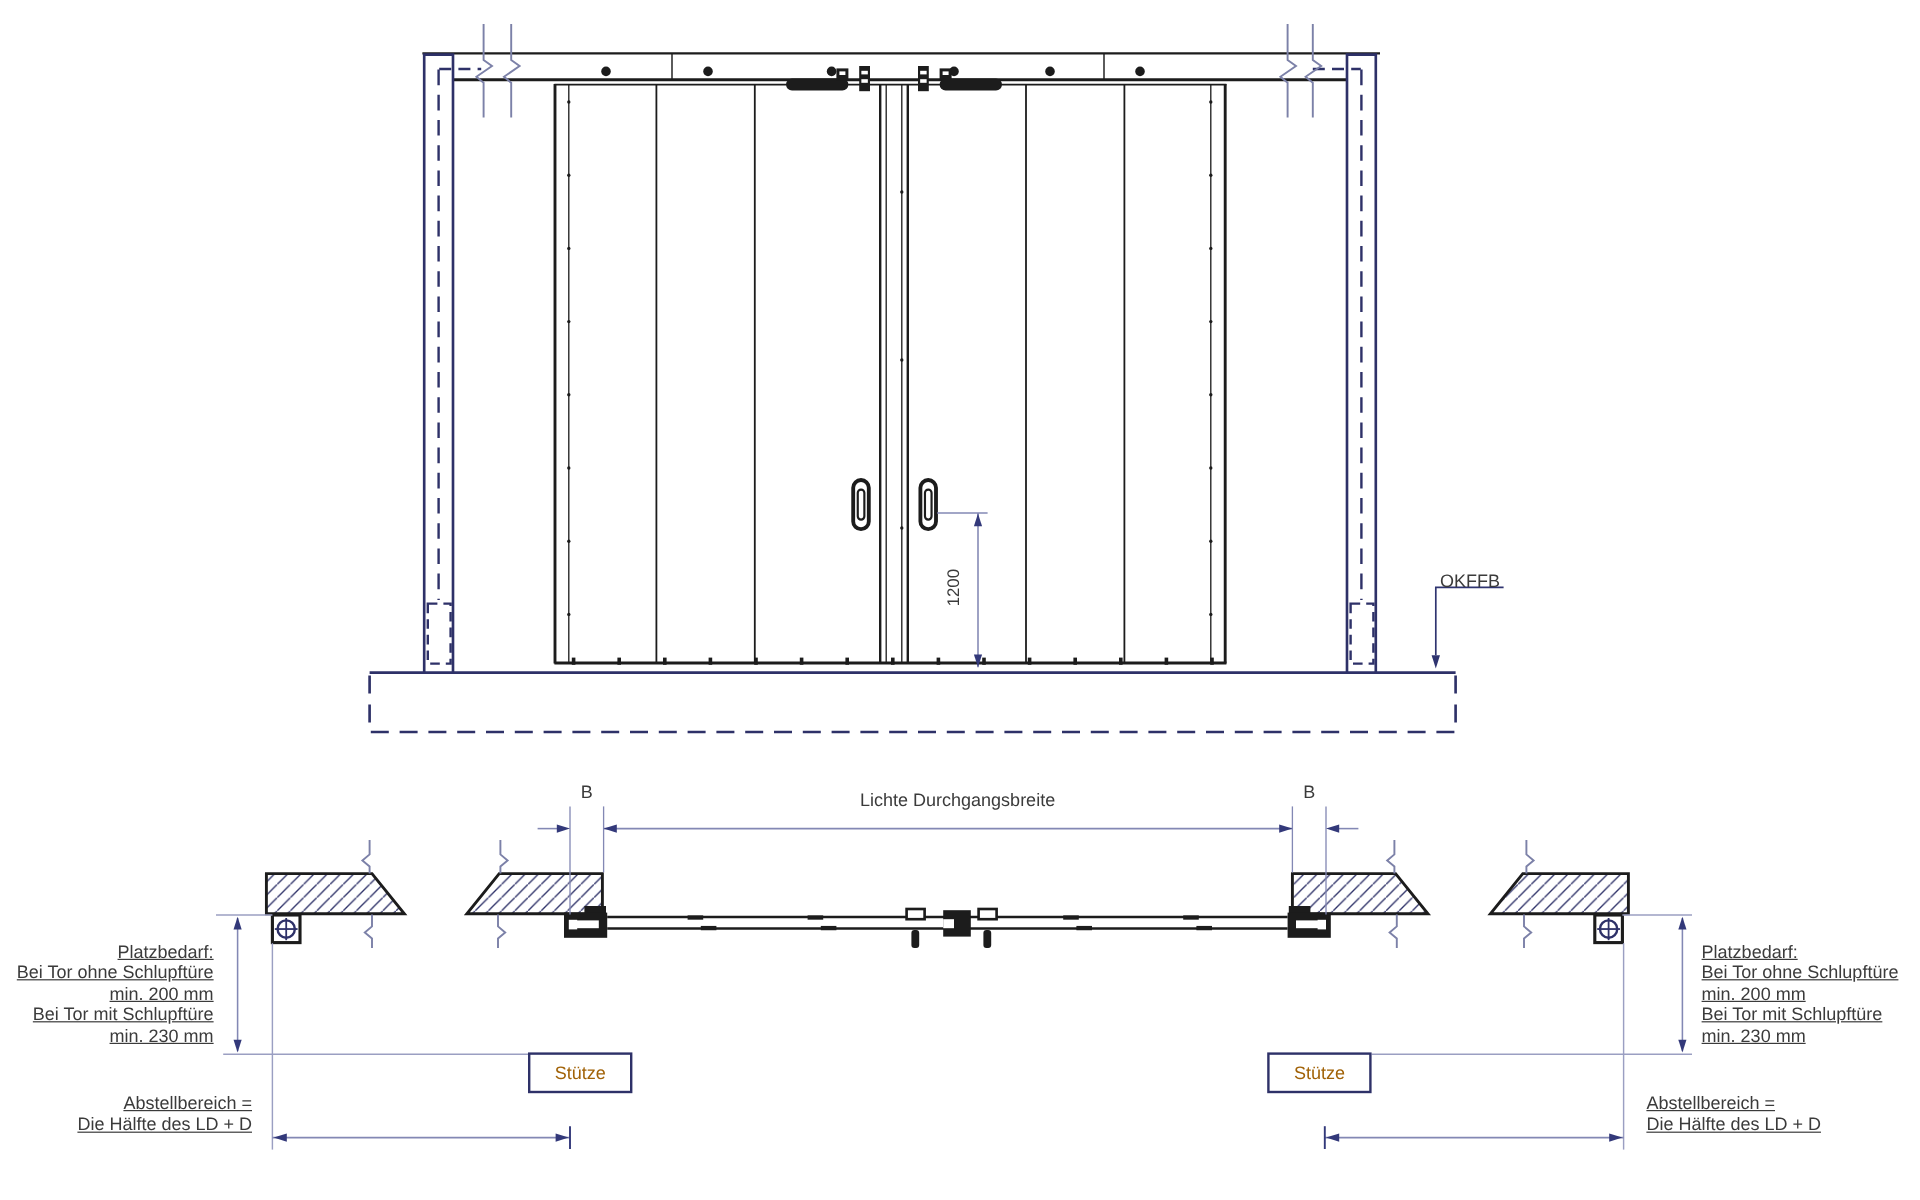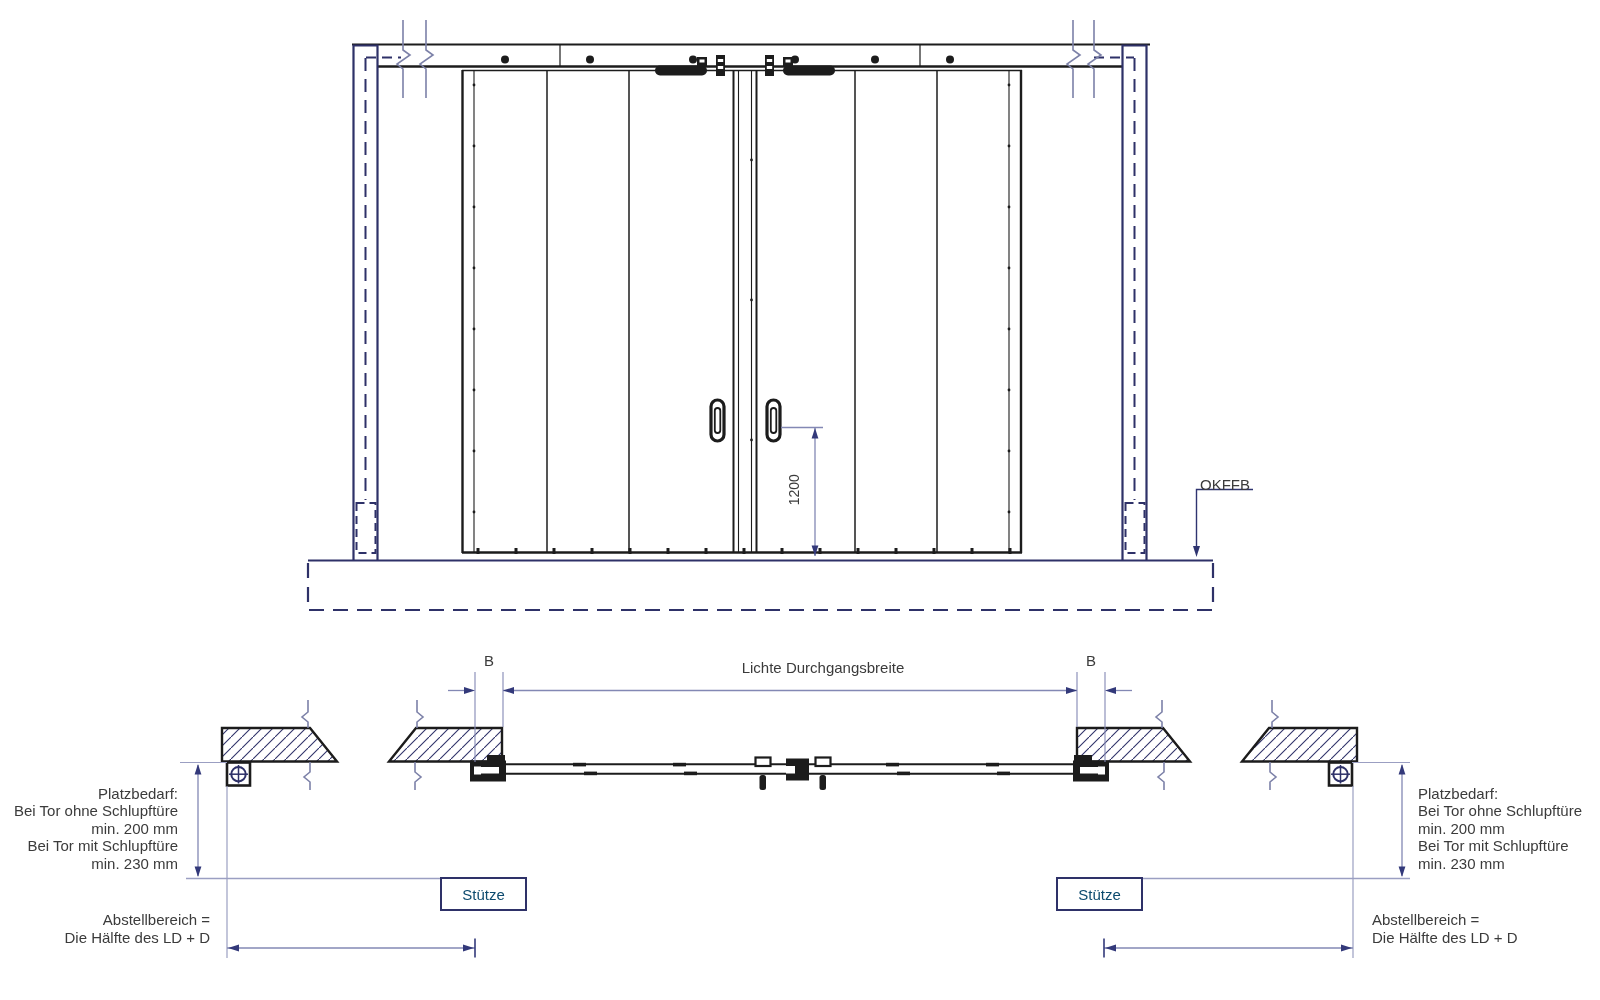--- a/index.html
+++ b/index.html
@@ -1,25 +1,25 @@
 <!DOCTYPE html>
 <html><head>
 <meta charset="utf-8">
 <style>
   html,body{margin:0;padding:0;background:#ffffff;}
   #canvas{position:relative;width:1600px;height:1000px;background:#ffffff;overflow:hidden;
           font-family:"Liberation Sans",sans-serif;}
   #drawing{position:absolute;left:0;top:0;}
   .lbl{position:absolute;font-size:15px;color:#3b3b3b;white-space:nowrap;line-height:17.4px;}
-  .lbl span{display:block;}
+  .lbl span{display:block;text-decoration:underline;}
   .alignR{text-align:right;}
   .alignC{text-align:center;}
   .rot{transform:rotate(-90deg);transform-origin:center center;font-size:14px;}
   .stuetzeBox{position:absolute;width:83px;height:30px;border:2.5px solid #2e3168;background:#fff;
-              display:flex;align-items:center;justify-content:center;font-size:15px;color:#0c4a6e;}
+              display:flex;align-items:center;justify-content:center;font-size:15px;color:#a16207;}
 </style>
 </head>
 <body>
 
 <div id="canvas">
 
 <svg id="drawing" width="1600" height="1000" viewBox="0 0 1600 1000">
 <defs>
   <pattern id="hatch" patternUnits="userSpaceOnUse" width="11" height="11">
     <path d="M-2,13 L13,-2" stroke="#2e3168" stroke-width="1.1"></path>
@@ -272,21 +272,21 @@
 </g>
 </svg>
 
 <div class="lbl" style="left:1200px;top:459px;width:70px;margin-top:17px;">OKFFB</div>
 
 <div class="lbl rot alignC" style="left:772px;top:481px;width:46px;">1200</div>
 
 <div class="lbl alignC" style="left:471px;top:652px;width:36px;">B</div>
 <div class="lbl alignC" style="left:1073px;top:652px;width:36px;">B</div>
 
-<div class="lbl alignC" style="left:698px;top:659px;width:250px;">Lichte Durchgangsbreite</div>
+<div class="lbl alignC" style="left:673px;top:659px;width:250px;">Lichte Durchgangsbreite</div>
 
 <div class="lbl alignR" style="left:0px;top:785px;width:178px;">
   <span>Platzbedarf:</span>
   <span>Bei Tor ohne Schlupftüre</span>
   <span>min. 200 mm</span>
   <span>Bei Tor mit Schlupftüre</span>
   <span>min. 230 mm</span>
 </div>
 
 <div class="lbl" style="left:1418px;top:785px;width:200px;">

